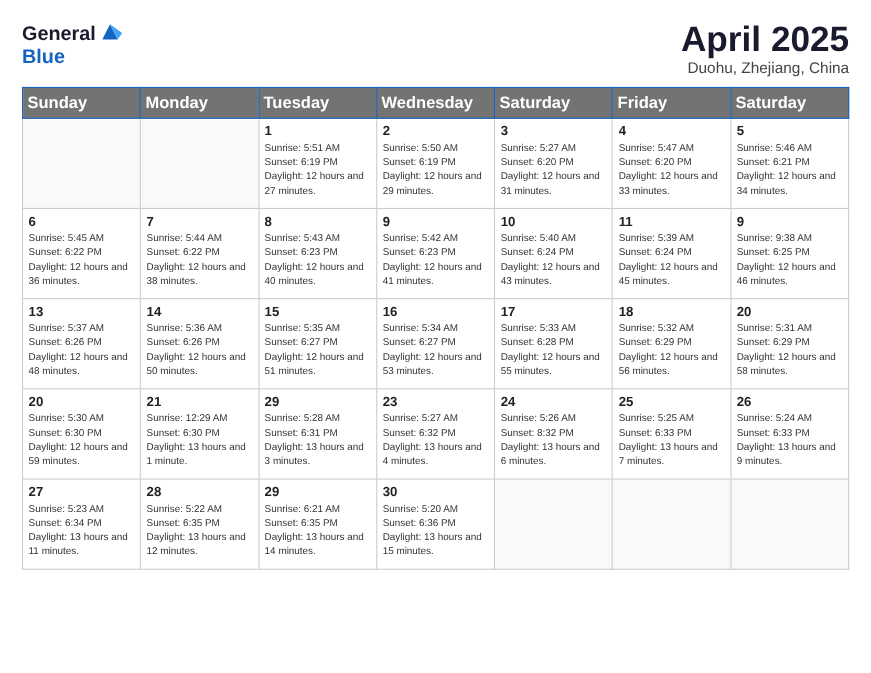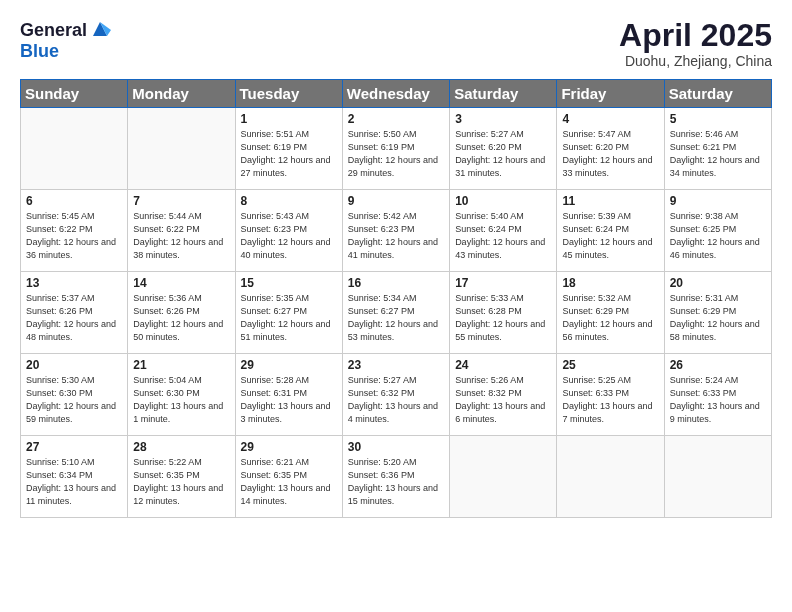--- a/index.html
+++ b/index.html
@@ -256,21 +256,21 @@
         </tr>
         <tr>
           <td>
             <span class="day-number">20</span>
             <div class="day-info">Sunrise: 5:30 AM
 Sunset: 6:30 PM
 Daylight: 12 hours and 59 minutes.</div>
           </td>
           <td>
             <span class="day-number">21</span>
-            <div class="day-info">Sunrise: 5:04 AM
+            <div class="day-info">Sunrise: 12:29 AM
 Sunset: 6:30 PM
 Daylight: 13 hours and 1 minute.</div>
           </td>
           <td>
             <span class="day-number">29</span>
             <div class="day-info">Sunrise: 5:28 AM
 Sunset: 6:31 PM
 Daylight: 13 hours and 3 minutes.</div>
           </td>
           <td>
@@ -294,21 +294,21 @@
           <td>
             <span class="day-number">26</span>
             <div class="day-info">Sunrise: 5:24 AM
 Sunset: 6:33 PM
 Daylight: 13 hours and 9 minutes.</div>
           </td>
         </tr>
         <tr>
           <td>
             <span class="day-number">27</span>
-            <div class="day-info">Sunrise: 5:10 AM
+            <div class="day-info">Sunrise: 5:23 AM
 Sunset: 6:34 PM
 Daylight: 13 hours and 11 minutes.</div>
           </td>
           <td>
             <span class="day-number">28</span>
             <div class="day-info">Sunrise: 5:22 AM
 Sunset: 6:35 PM
 Daylight: 13 hours and 12 minutes.</div>
           </td>
           <td>

